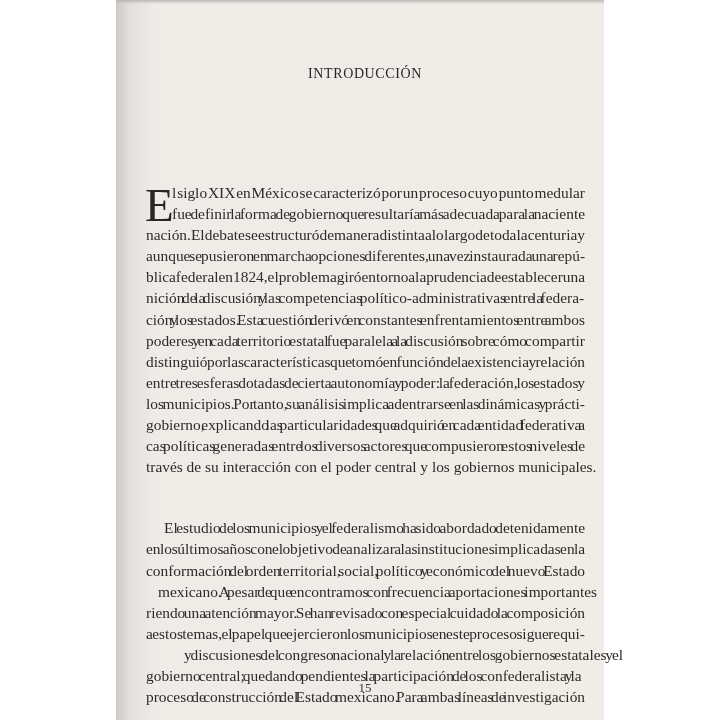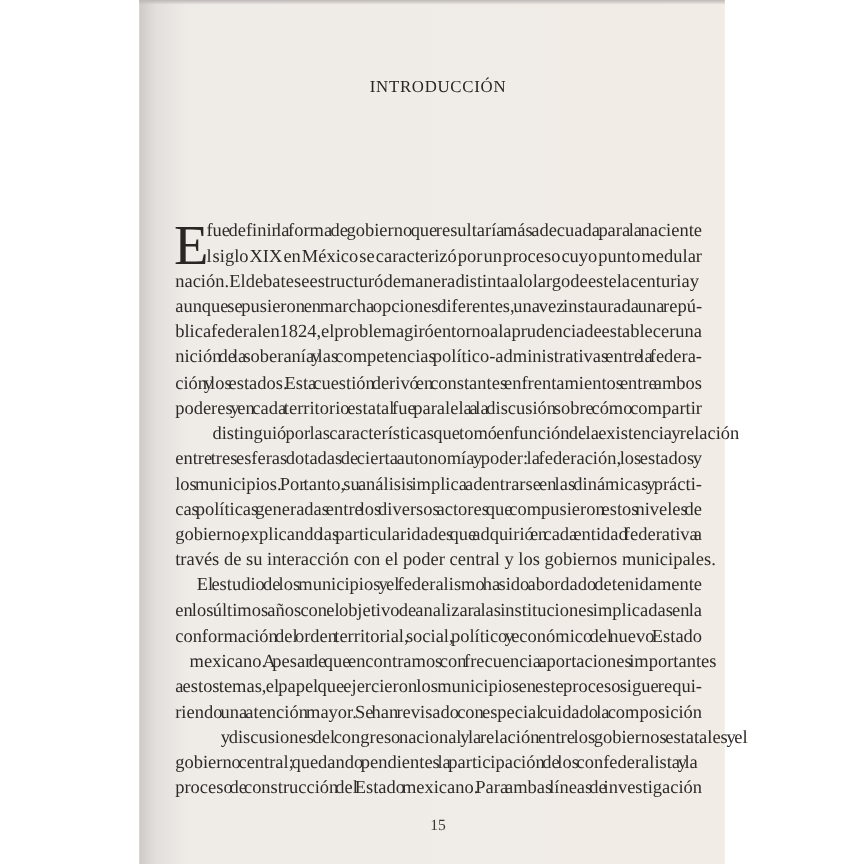--- a/index.html
+++ b/index.html
@@ -42,42 +42,42 @@
 
 <div class="page">
   <div class="page-top-shadow"></div>
 </div>
 
 <div class="heading">INTRODUCCIÓN</div>
 
 <div class="body-text">
   <span class="dropcap">E</span>
   <p>
+    <span class="line dropcap-line" style="word-spacing: -2.98px; text-align-last: left;">l siglo XIX en México se caracterizó por un proceso cuyo punto medular</span>
     <span class="line dropcap-line" style="word-spacing: -5.11px; text-align-last: left;">fue definir la forma de gobierno que resultaría más adecuada para la naciente</span>
-    <span class="line dropcap-line" style="word-spacing: -2.98px; text-align-last: left;">l siglo XIX en México se caracterizó por un proceso cuyo punto medular</span>
-    <span class="line" style="word-spacing: -3.76px; text-align-last: left;">nación. El debate se estructuró de manera distinta a lo largo de este la centuria y</span>
+    <span class="line" style="word-spacing: -3.76px; text-align-last: left;">nación. El debate se estructuró de manera distinta a lo largo de toda la centuria y</span>
     <span class="line" style="word-spacing: -4.92px; text-align-last: left;">aunque se pusieron en marcha opciones diferentes, una vez instaurada una repú-</span>
     <span class="line" style="word-spacing: -3.9px; text-align-last: left;">blica federal en 1824, el problema giró en torno a la prudencia de establecer una</span>
-    <span class="line" style="word-spacing: -6.27px; text-align-last: left;">nición de la soberanía y las competencias político-administrativas entre la federa-</span>
+    <span class="line" style="word-spacing: -6.27px; text-align-last: left;">nición de la discusión y las competencias político-administrativas entre la federa-</span>
     <span class="line" style="word-spacing: -6.41px; text-align-last: left;">ción y los estados. Esta cuestión derivó en constantes enfrentamientos entre ambos</span>
     <span class="line" style="word-spacing: -5.78px; text-align-last: left;">poderes y en cada territorio estatal fue paralela a la discusión sobre cómo compartir</span>
-    <span class="line" style="word-spacing: -4.44px; text-align-last: left; margin-left: 31px;">distinguió por las características que tomó en función de la existencia y relación</span>
+    <span class="line" style="word-spacing: -4.44px; text-align-last: left;">distinguió por las características que tomó en función de la existencia y relación</span>
     <span class="line" style="word-spacing: -5.02px; text-align-last: left;">entre tres esferas dotadas de cierta autonomía y poder: la federación, los estados y</span>
     <span class="line" style="word-spacing: -5.38px; text-align-last: left;">los municipios. Por tanto, su análisis implica adentrarse en las dinámicas y prácti-</span>
+    <span class="line" style="word-spacing: -7.08px; text-align-last: left;">gobierno, explicando las particularidades que adquirió en cada entidad federativa a</span>
     <span class="line" style="word-spacing: -6.44px; text-align-last: left;">cas políticas generadas entre los diversos actores que compusieron estos niveles de</span>
-    <span class="line" style="word-spacing: -7.08px; text-align-last: left;">gobierno, explicando las particularidades que adquirió en cada entidad federativa a</span>
     <span class="line last">través de su interacción con el poder central y los gobiernos municipales.</span>
   </p>
   <p>
-    <span class="line indent" style="word-spacing: -5.36px; text-align-last: left;">El estudio de los municipios y el federalismo ha sido abordado detenidamente</span>
+    <span class="line indent" style="word-spacing: -5.36px; text-align-last: left; margin-top: 40px;">El estudio de los municipios y el federalismo ha sido abordado detenidamente</span>
     <span class="line" style="word-spacing: -4.48px; text-align-last: left; font-family: Liberation Serif, serif;">en los últimos años con el objetivo de analizar a las instituciones implicadas en la</span>
     <span class="line" style="word-spacing: -6.1px; text-align-last: left;">conformación del orden territorial, social, político y económico del nuevo Estado</span>
     <span class="line" style="word-spacing: -5.92px; text-align-last: left; margin-left: 12px;">mexicano. A pesar de que encontramos con frecuencia aportaciones importantes</span>
+    <span class="line" style="word-spacing: -5.39px; text-align-last: left;">riendo una atención mayor. Se han revisado con especial cuidado la composición</span>
     <span class="line" style="word-spacing: -4.5px; text-align-last: left;">a estos temas, el papel que ejercieron los municipios en este proceso sigue requi-</span>
-    <span class="line" style="word-spacing: -5.39px; text-align-last: left;">riendo una atención mayor. Se han revisado con especial cuidado la composición</span>
     <span class="line" style="word-spacing: -4.99px; text-align-last: left; margin-left: 38px;">y discusiones del congreso nacional y la relación entre los gobiernos estatales y el</span>
     <span class="line" style="word-spacing: -5.85px; text-align-last: left;">gobierno central; quedando pendientes la participación de los confederalista y la</span>
     <span class="line" style="word-spacing: -6.4px; text-align-last: left;">proceso de construcción del Estado mexicano. Para ambas líneas de investigación</span>
 
   </p>
 </div>
 
 <div class="page-number">15</div>
 
 </body></html>

